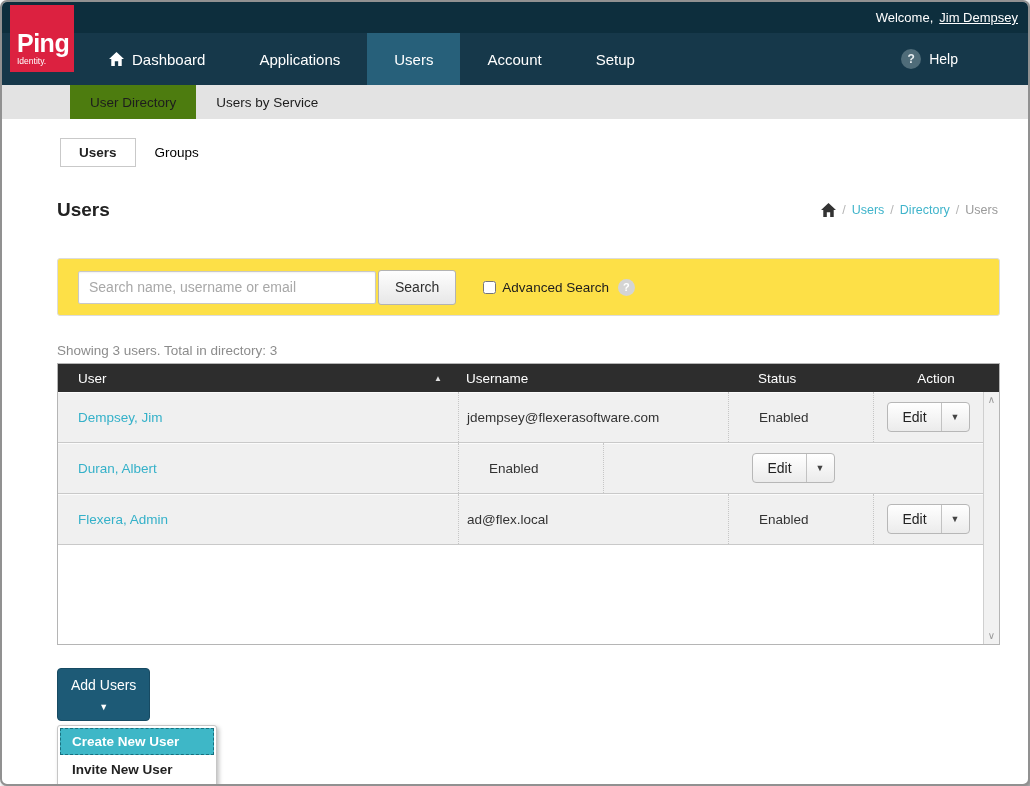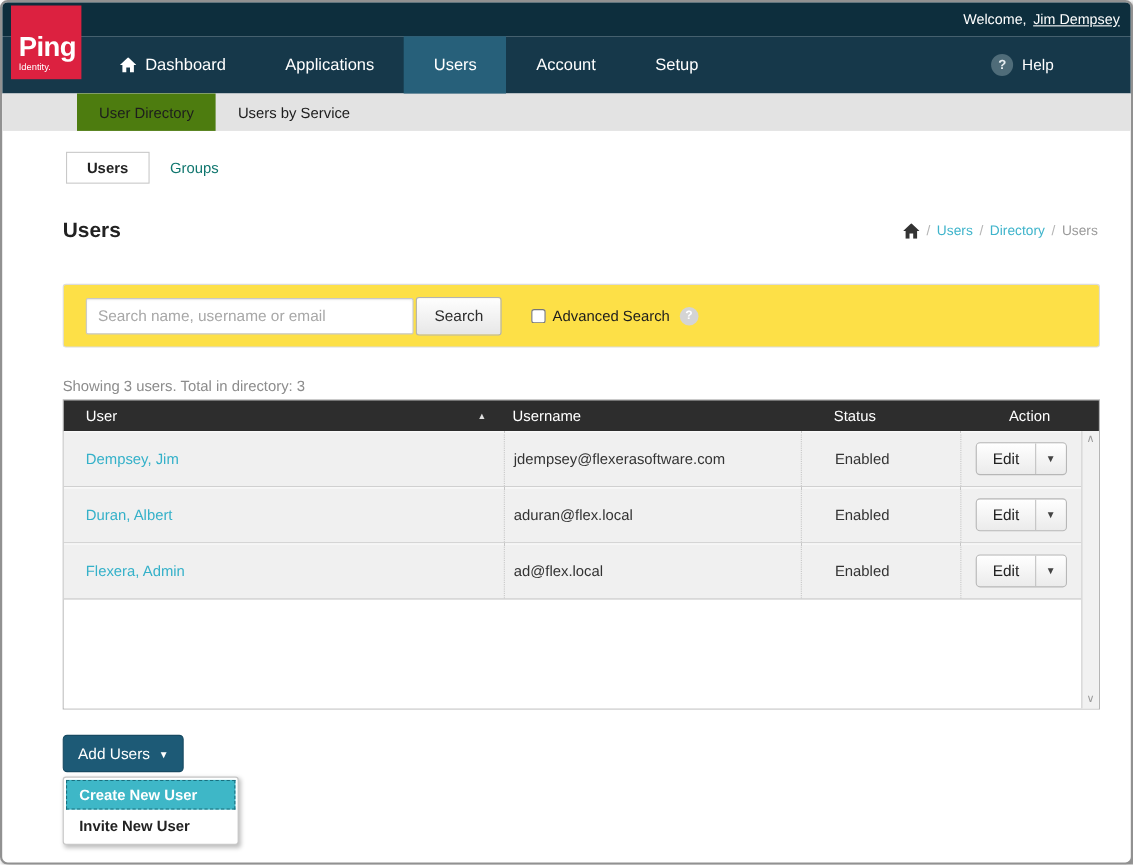--- a/index.html
+++ b/index.html
@@ -54,21 +54,21 @@
     font-size:13.5px; color:#1d1d1d; cursor:pointer;
   }
   .section-tab.active { background:#4d7c0f; }
 
   
   .subtabs { margin:19px 0 0 58px; display:flex; align-items:flex-end; }
   .subtab { font-size:13.5px; padding:6px 18px; cursor:pointer; }
   .subtab.active {
     background:#fff; border:1px solid #c9c9c9; font-weight:bold; color:#222;
   }
-  .subtab.inactive { color:#0f766e; border:1px solid transparent; }
+  .subtab.inactive { color:#000000; border:1px solid transparent; }
 
   
   .titlerow {
     margin:32px 30px 0 55px; display:flex; justify-content:space-between; align-items:center;
   }
   .page-title { font-size:19px; font-weight:bold; color:#222; }
   .breadcrumb { display:flex; align-items:center; gap:6px; font-size:12.5px; color:#9a9a9a; }
   .crumb-home svg { width:15px; height:14px; display:block; fill:#333; cursor:pointer; }
   .crumb-link { color:#3fb4cb; cursor:pointer; }
   .crumb-sep { color:#b5b5b5; }
@@ -159,21 +159,21 @@
     display:flex; flex-direction:column; justify-content:space-between; align-items:center;
     padding:3px 0; color:#9a9a9a; font-size:10px;
   }
   .scroll-arrow { cursor:pointer; line-height:1; }
 
   
   .addwrap { margin:23px 0 0 55px; }
   .add-btn {
     display:inline-flex; align-items:center; gap:8px;
     background:#1d5a76; color:#fff; font-size:14px;
-    padding:8px 13px; border-radius:4px; cursor:pointer; border:1px solid #174a62;
+    padding:8px 13px; border-radius:4px; cursor:pointer; border:1px solid #174a62;flex-direction:column;
   }
   .add-caret { font-size:9px; margin-top:1px; }
   .add-menu {
     margin-top:4px; width:160px; background:#fff; border:1px solid #c6c6c6;
     border-radius:3px; box-shadow:2px 2px 4px rgba(0,0,0,.25); padding:2px;
   }
   .menu-item { font-size:13.5px; font-weight:600; padding:5px 11px; cursor:pointer; }
   .menu-item.highlight {
     background:#3eb7c7; color:#fff; border:1px dashed #18707f;
   }
@@ -290,23 +290,20 @@
             <span class="edit-btn">
               <span class="edit-main">Edit</span>
               <span class="edit-caret">▼</span>
             </span>
           </div>
         </div>
         <div class="trow">
           <div class="col-user">
               <span class="user-link">Duran, Albert</span>
             </div>
-          <div class="col-username">
-              <span class="cell-text">aduran@flex.local</span>
-            </div>
           <div class="col-status">
               <span class="cell-text">Enabled</span>
             </div>
           <div class="col-action">
             <span class="edit-btn">
               <span class="edit-main">Edit</span>
               <span class="edit-caret">▼</span>
             </span>
           </div>
         </div>

